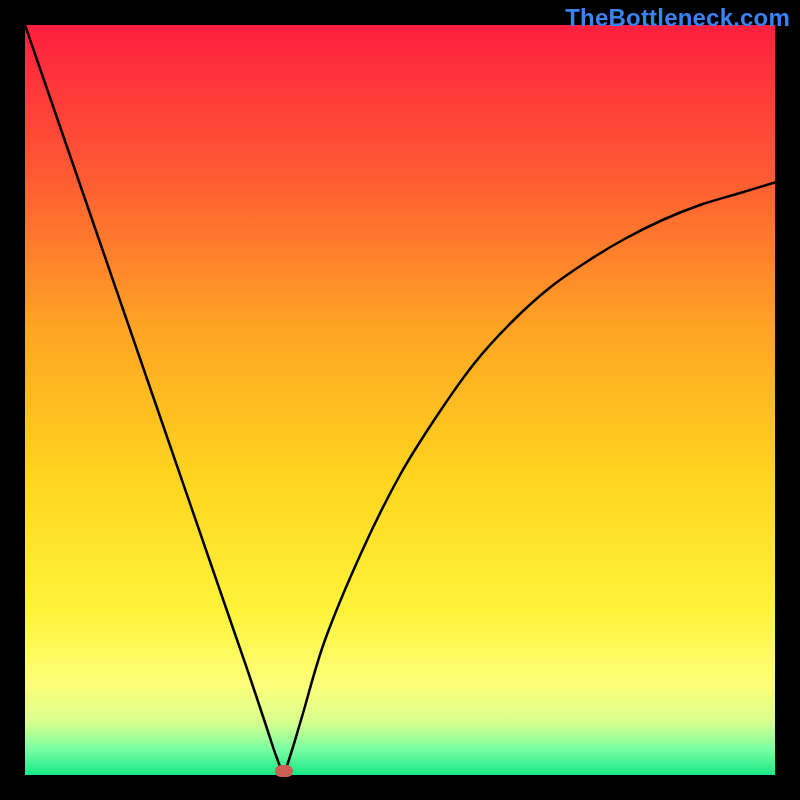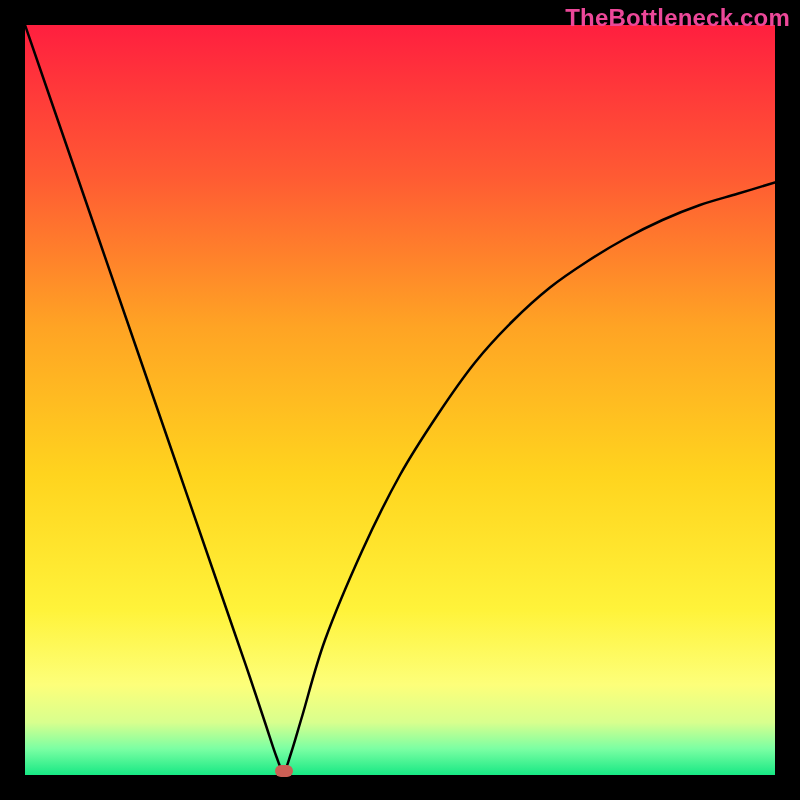--- a/index.html
+++ b/index.html
@@ -14,21 +14,21 @@
   .frame {
     position: relative;
     width: 800px;
     height: 800px;
     background: #000;
   }
   .watermark {
     position: absolute;
     top: 4px;
     right: 10px;
-    color: #ec4899;
+    color: #3b82f6;
     font-size: 24px;
     font-weight: 600;
     letter-spacing: 0.2px;
     z-index: 10;
   }
   .plot-area {
     position: absolute;
     left: 25px;
     top: 25px;
     width: 750px;

